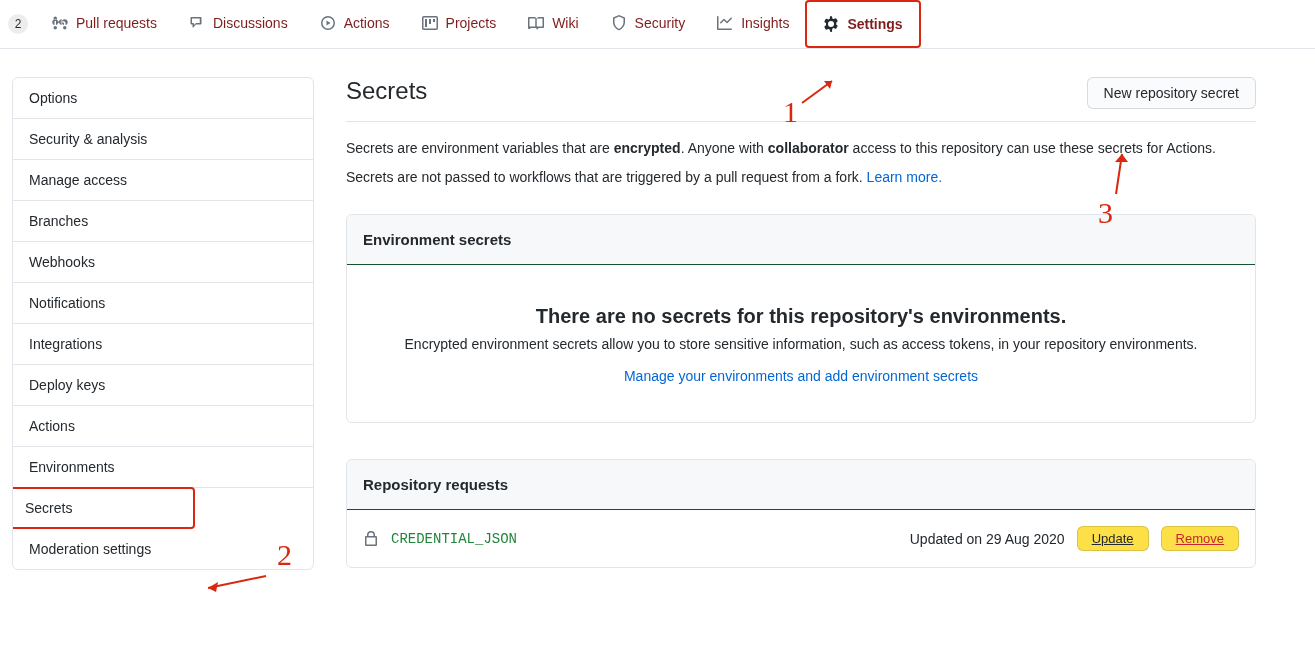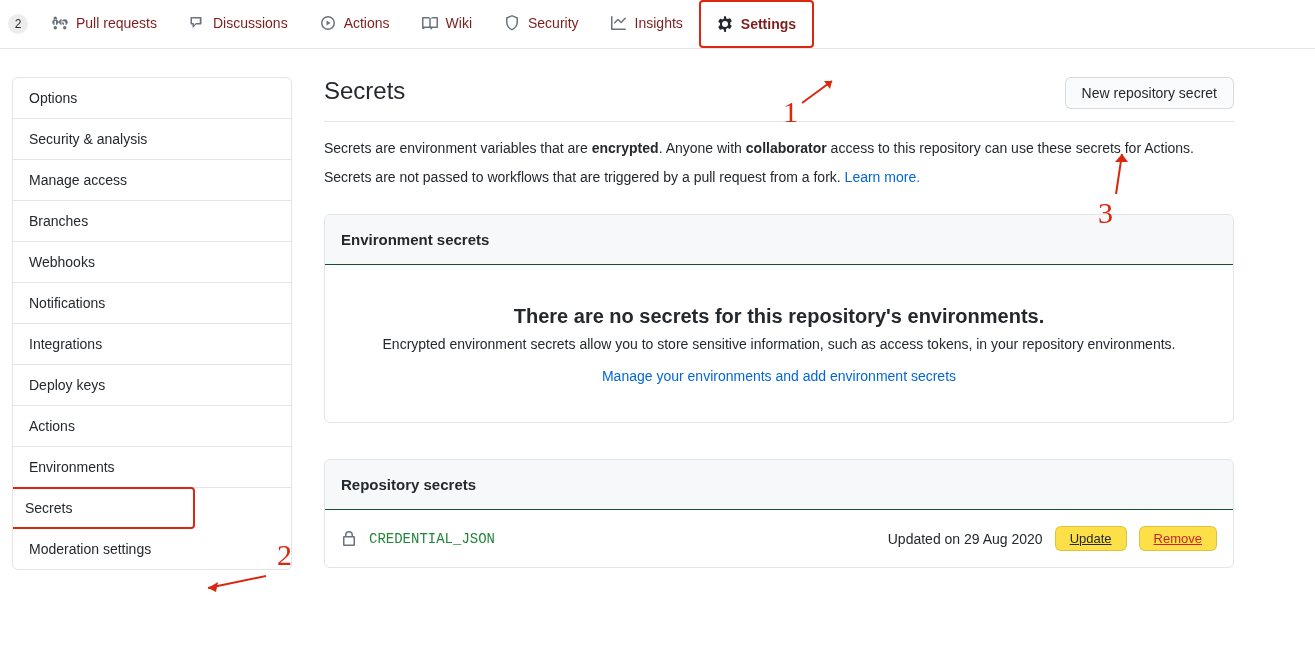--- a/index.html
+++ b/index.html
@@ -49,21 +49,21 @@
     .tab.selected svg { fill: #24292e; }
     .highlight-box { border: 2px solid #d9280f; border-radius: 4px; text-align: center; }
 
     
     .container {
       display: flex;
       padding: 28px 16px 40px 12px;
       gap: 32px;
     }
     .sidebar {
-      width: 280px;
+      width: 302px;
       flex-shrink: 0;
     }
     .menu {
       list-style: none;
       border: 1px solid #e1e4e8;
       border-radius: 6px;
       overflow: hidden;
     }
     .menu li {
       padding: 12px 16px;
@@ -190,20 +190,26 @@
       <svg width="16" height="16" viewBox="0 0 16 16">
           <path d="M1.5 2.75A.75.75 0 012.25 2h9.5a.75.75 0 01.75.75v6a.75.75 0 01-.75.75H7.06l-2.57 2.71A.5.5 0 013.5 12V9.5h-1.25a.75.75 0 01-.75-.75v-6zm1.5.75v4.5h1.25a.75.75 0 01.75.75v1.19l1.72-1.78a.75.75 0 01.53-.22h3.5V3.5H3z"></path>
         </svg>
       <span>Discussions</span>
     </span>
     <span class="tab">
       <svg width="16" height="16" viewBox="0 0 16 16">
           <path d="M8 1a7 7 0 100 14A7 7 0 008 1zM2.5 8a5.5 5.5 0 1111 0 5.5 5.5 0 01-11 0zm4-2.5l4 2.5-4 2.5v-5z"></path>
         </svg>
       <span>Actions</span>
+    </span>
+    <span class="tab">
+      <svg width="16" height="16" viewBox="0 0 16 16">
+          <path d="M1.75 1A1.75 1.75 0 000 2.75v10.5C0 14.22.78 15 1.75 15h12.5A1.75 1.75 0 0016 13.25V2.75A1.75 1.75 0 0014.25 1H1.75zM1.5 2.75c0-.14.11-.25.25-.25h12.5c.14 0 .25.11.25.25v10.5c0 .14-.11.25-.25.25H1.75a.25.25 0 01-.25-.25V2.75zM3 4h2v8H3V4zm4 0h2v5H7V4zm4 0h2v3h-2V4z"></path>
+        </svg>
+      <span>Projects</span>
     </span>
     <span class="tab">
       <svg width="16" height="16" viewBox="0 0 16 16">
           <path d="M0 2.75A.75.75 0 01.75 2h5.5c.98 0 1.81.63 2.12 1.5h.26A2.25 2.25 0 0110.75 2h4.5a.75.75 0 01.75.75v9.5a.75.75 0 01-.75.75h-4.5a.75.75 0 00-.75.75.75.75 0 01-1.5 0 .75.75 0 00-.75-.75h-5A.75.75 0 010 12.25v-9.5zM7.25 11.5V4.52A.75.75 0 006.5 3.5H1.5v8h5.25c.17 0 .34.02.5.05V11.5zm1.5.05c.16-.3.33-.5.5-.05h5.25v-8h-5a.75.75 0 00-.75.75v7.35z"></path>
         </svg>
       <span>Wiki</span>
     </span>
     <span class="tab">
       <svg width="16" height="16" viewBox="0 0 16 16">
           <path d="M8 0l6 2.5v4.8c0 3.5-2.5 6.7-6 8.2-3.5-1.5-6-4.7-6-8.2V2.5L8 0zm0 1.6L3.5 3.4v3.9c0 2.8 1.9 5.4 4.5 6.7 2.6-1.3 4.5-3.9 4.5-6.7V3.4L8 1.6z"></path>
@@ -258,21 +264,21 @@
       <div class="box">
         <div class="box-header">Environment secrets</div>
         <div class="box-body">
           <h3>There are no secrets for this repository's environments.</h3>
           <p>Encrypted environment secrets allow you to store sensitive information, such as access tokens, in your repository environments.</p>
           <a href="#">Manage your environments and add environment secrets</a>
         </div>
       </div>
 
       <div class="box">
-        <div class="box-header">Repository secrets</div>
+        <div class="box-header">Repository requests</div>
         <div class="secret-row">
           <svg class="lock-icon" width="16" height="16" viewBox="0 0 16 16">
               <path d="M4 5V4a4 4 0 118 0v1h.75C13.44 5 14 5.56 14 6.25v7.5c0 .69-.56 1.25-1.25 1.25h-9.5C2.56 15 2 14.44 2 13.75v-7.5C2 5.56 2.56 5 3.25 5H4zm1.5 0h5V4a2.5 2.5 0 00-5 0v1zM3.5 6.5v7h9v-7h-9z"></path>
             </svg>
           <span class="secret-name">CREDENTIAL_JSON</span>
           <span class="secret-updated">Updated on 29 Aug 2020</span>
           <button class="btn-sm">Update</button>
           <button class="btn-sm btn-danger">Remove</button>
         </div>
       </div>

